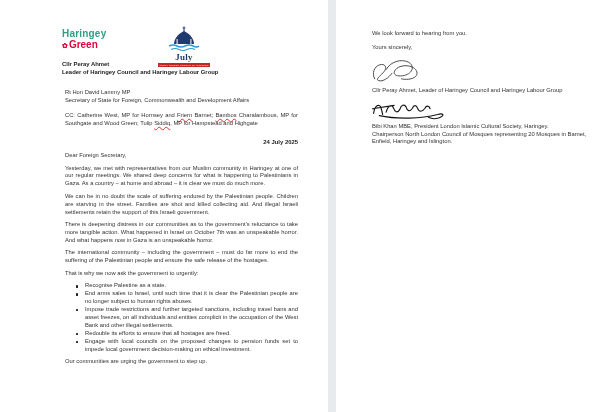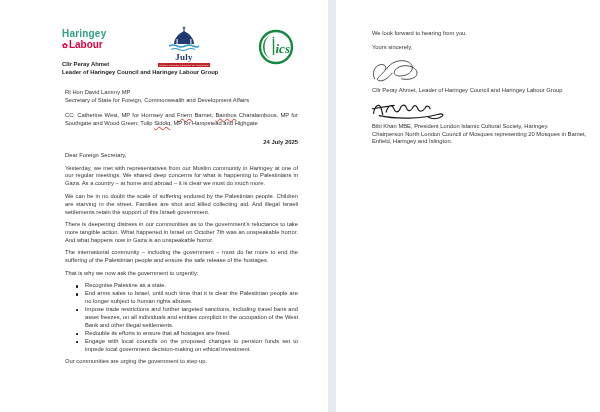--- a/index.html
+++ b/index.html
@@ -60,47 +60,38 @@
 <body>
 
 <div class="stage">
 
   <div class="page page1">
 
     <div class="hl-logo">
       <div class="hl-top">Haringey</div>
       <div class="hl-bottom">
         <span class="rose">✿</span>
-        <span>Labour</span>
+        <span>Green</span>
       </div>
     </div>
 
     <div class="nlcom">
       <svg width="34" height="27" viewBox="0 0 34 27" style="display:block;margin:0 auto;">
         <line x1="17" y1="1.5" x2="17" y2="6" stroke="#1f3a6e" stroke-width="1"></line>
         <circle cx="17" cy="1.8" r="1" fill="none" stroke="#1f3a6e" stroke-width="0.7"></circle>
         <path d="M17,5 C11,8 7,13 7,18 L27,18 C27,13 23,8 17,5 Z" fill="#1f3a6e"></path>
         <rect x="9.5" y="13" width="1.2" height="5" fill="#ffffff" opacity="0.85"></rect>
         <rect x="23.3" y="13" width="1.2" height="5" fill="#ffffff" opacity="0.85"></rect>
         <path d="M2,20 Q6,18 10,20 T18,20 T26,20 T32,20" fill="none" stroke="#2e9bd6" stroke-width="1.4"></path>
         <path d="M4,23.5 Q8,21.5 12,23.5 T20,23.5 T28,23.5" fill="none" stroke="#2e9bd6" stroke-width="1.2"></path>
       </svg>
       <div class="nlcom-word">July</div>
       <div class="nlcom-band">NORTH LONDON COUNCIL OF MOSQUES</div>
     </div>
 
-    <div class="lics">
-      <svg width="36" height="36" viewBox="0 0 36 36">
-        <circle cx="18" cy="18" r="16" fill="none" stroke="#168a42" stroke-width="2.4"></circle>
-        <path d="M13,6 A13,13 0 0 0 13,30 A10.5,13 0 0 1 13,6 Z" fill="#168a42"></path>
-        <line x1="15.5" y1="10" x2="15.5" y2="26" stroke="#168a42" stroke-width="1.4"></line>
-        <circle cx="15.5" cy="8.6" r="0.9" fill="#168a42"></circle>
-        <text x="17.5" y="24" font-family="Liberation Serif, serif" font-style="italic" font-weight="700" font-size="13" fill="#168a42">ics</text>
-      </svg>
-    </div>
 
     <div class="sender">
       <div>Cllr Peray Ahmet</div>
       <div>Leader of Haringey Council and Haringey Labour Group</div>
     </div>
 
     <div class="recipient">
       <div>Rt Hon David Lammy MP</div>
       <div>Secretary of State for Foreign, Commonwealth and Development Affairs</div>
     </div>

